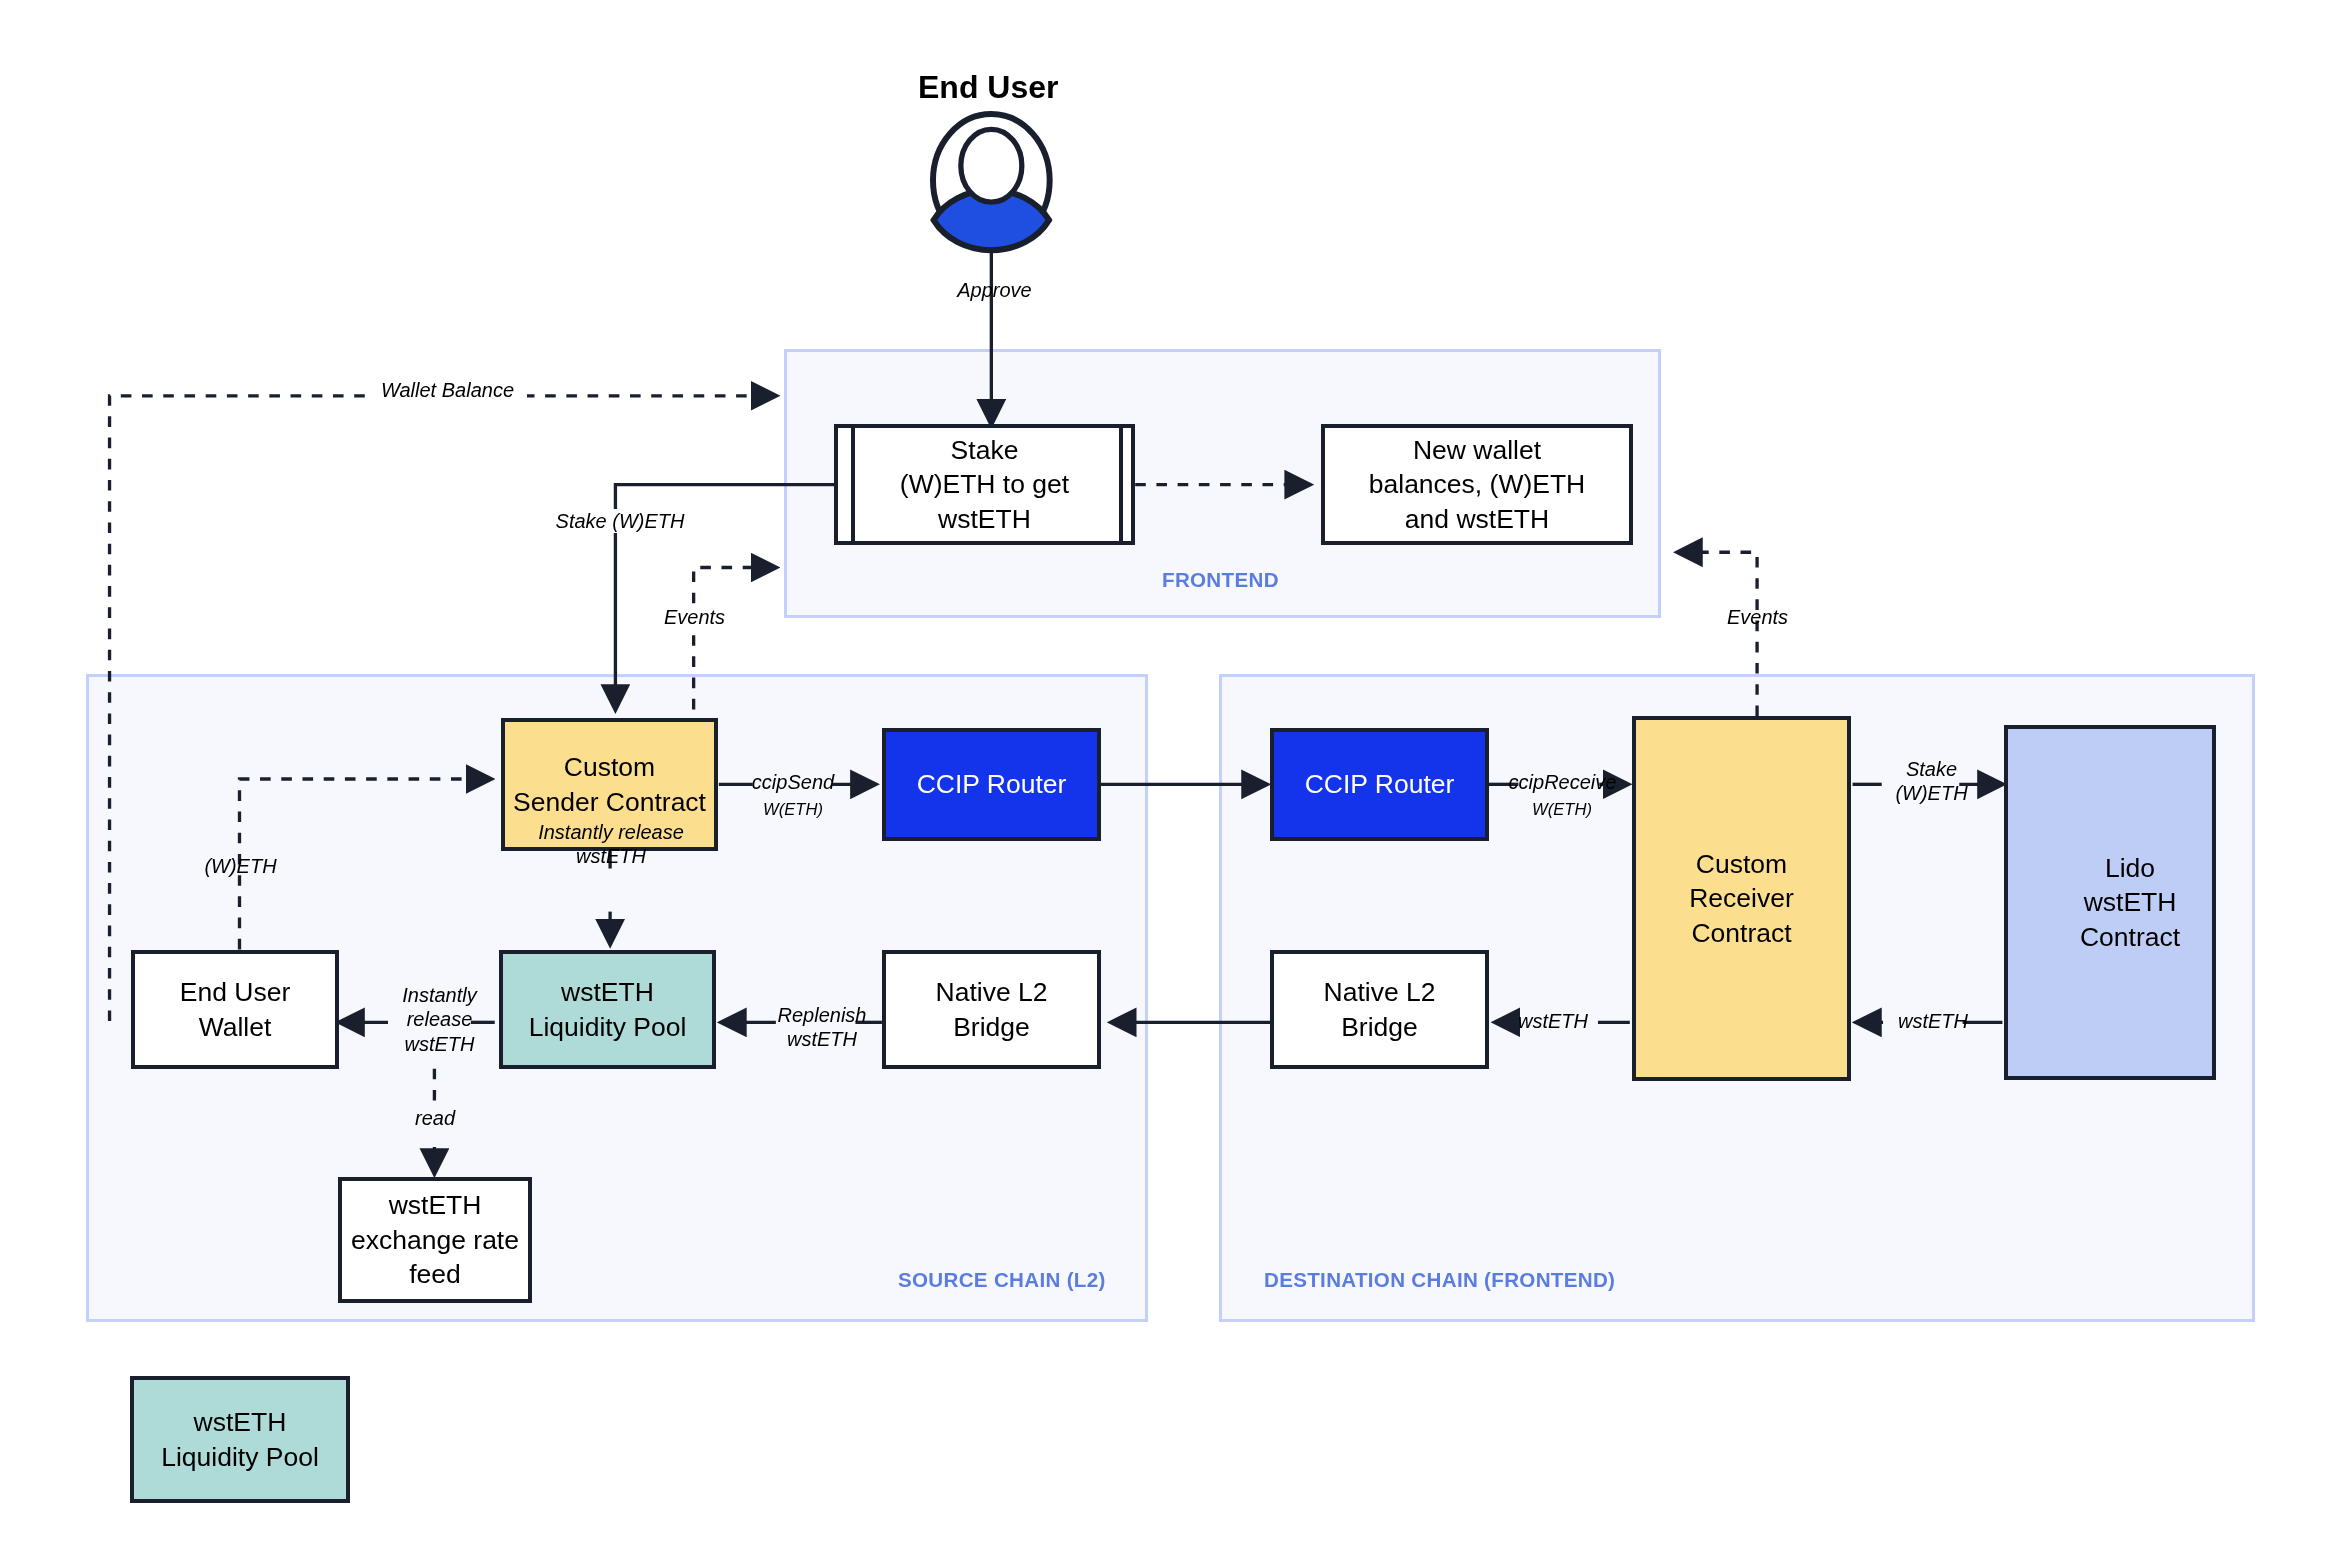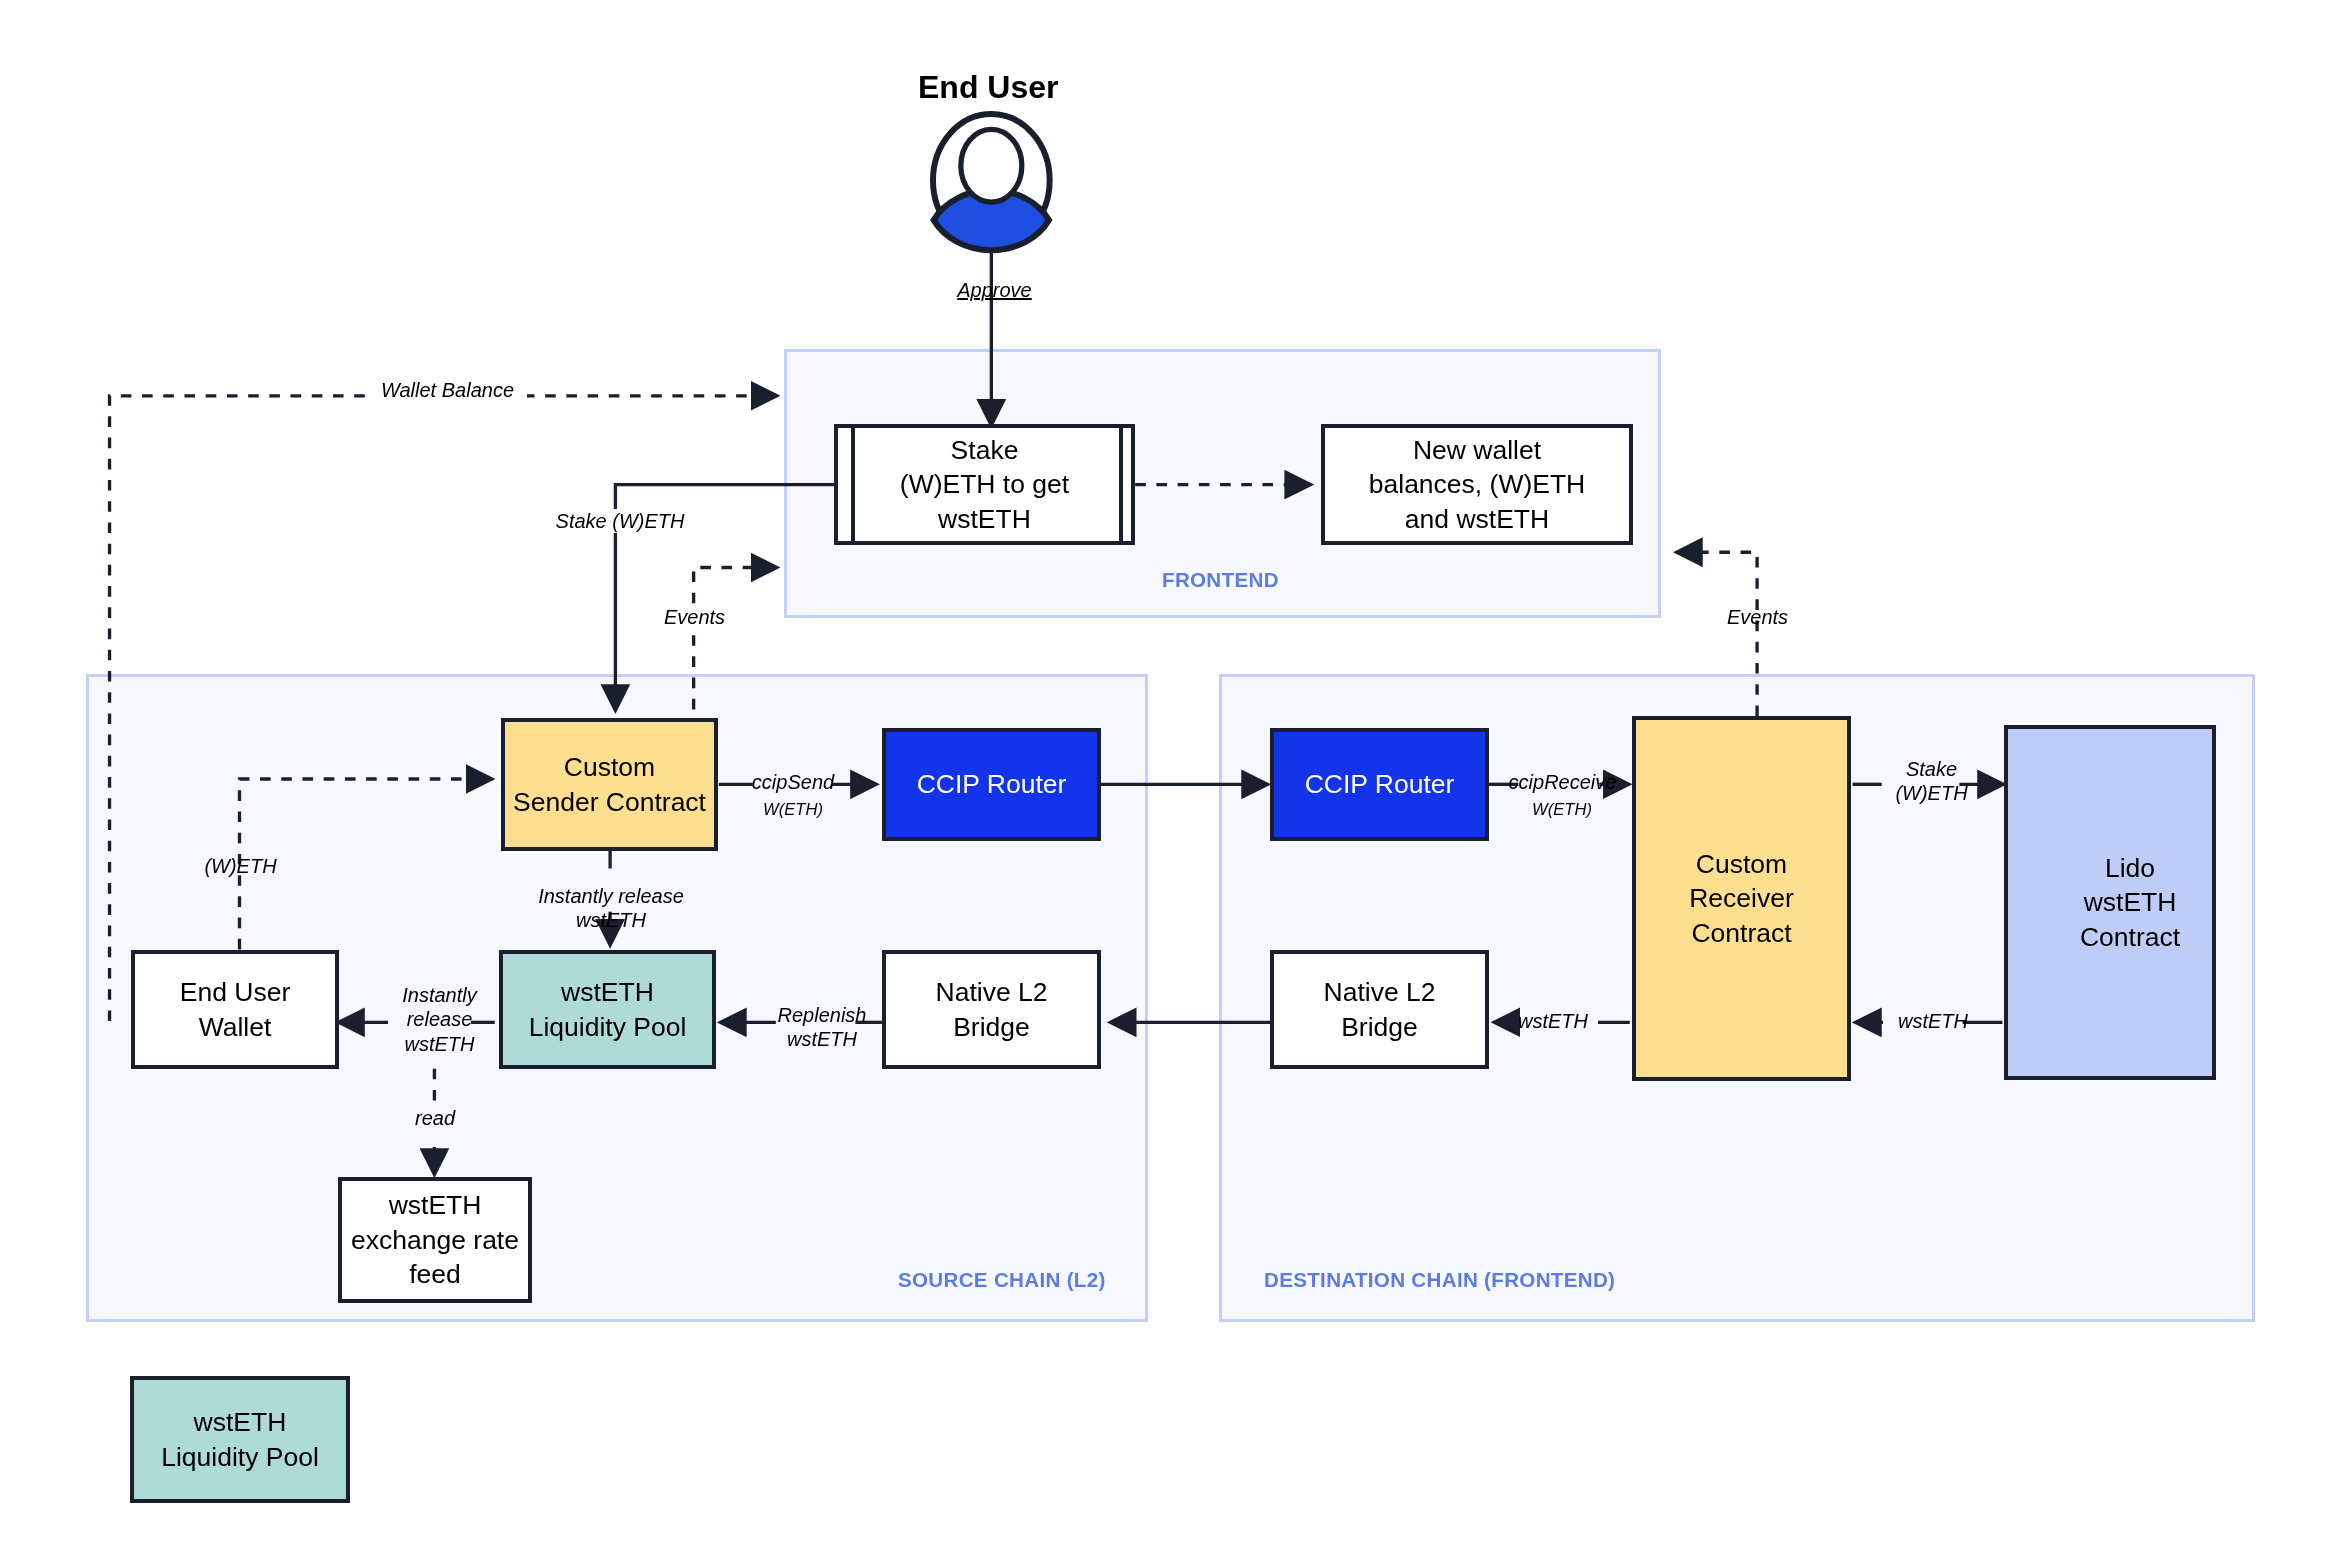--- a/index.html
+++ b/index.html
@@ -191,42 +191,42 @@
 Receiver
 Contract</div>
 
   <div class="nodebox" style="left:2004px; top:725px; width:212px; height:355px; background:#becdf5;padding-left:40px;">Lido
 wstETH
 Contract</div>
 
   <div class="nodebox" style="left:1270px; top:950px; width:219px; height:119px;">Native L2
 Bridge</div>
 
-  <div class="edge-label" style="left:945px; top:278px; width:99px;text-decoration:underline;">Approve</div>
+  <div class="edge-label" style="left:945px; top:278px; width:99px;">Approve</div>
 
   <div class="edge-label" style="left:368px; top:378px; width:159px; background:#ffffff;">Wallet Balance</div>
 
   <div class="edge-label" style="left:547px; top:509px; width:146px; background:#ffffff;">Stake (W)ETH</div>
 
   <div class="edge-label" style="left:646px; top:605px; width:97px; background:#ffffff;">Events</div>
 
   <div class="edge-label" style="left:1709px; top:605px; width:97px;">Events</div>
 
   <div class="edge-label" style="left:191px; top:854px; width:99px;">(W)ETH</div>
 
   <div class="edge-label" style="left:744px; top:770px; width:98px;">ccipSend</div>
   <div class="edge-label" style="left:749px; top:800px; width:88px; font-size:16.6px;">W(ETH)</div>
 
   <div class="edge-label" style="left:1507px; top:770px; width:111px;">ccipReceive</div>
   <div class="edge-label" style="left:1518px; top:800px; width:88px; font-size:16.6px;">W(ETH)</div>
 
   <div class="edge-label" style="left:1882px; top:757px; width:99px;">Stake
 (W)ETH</div>
 
-  <div class="edge-label" style="left:524px; top:884px; width:174px;">Instantly release
+  <div class="edge-label" style="left:524px; top:820px; width:174px;">Instantly release
 wstETH</div>
 
   <div class="edge-label" style="left:390px; top:983px; width:99px;">Instantly
 release
 wstETH</div>
 
   <div class="edge-label" style="left:769px; top:1003px; width:106px;">Replenish
 wstETH</div>
 
   <div class="edge-label" style="left:397px; top:1106px; width:76px;">read</div>

